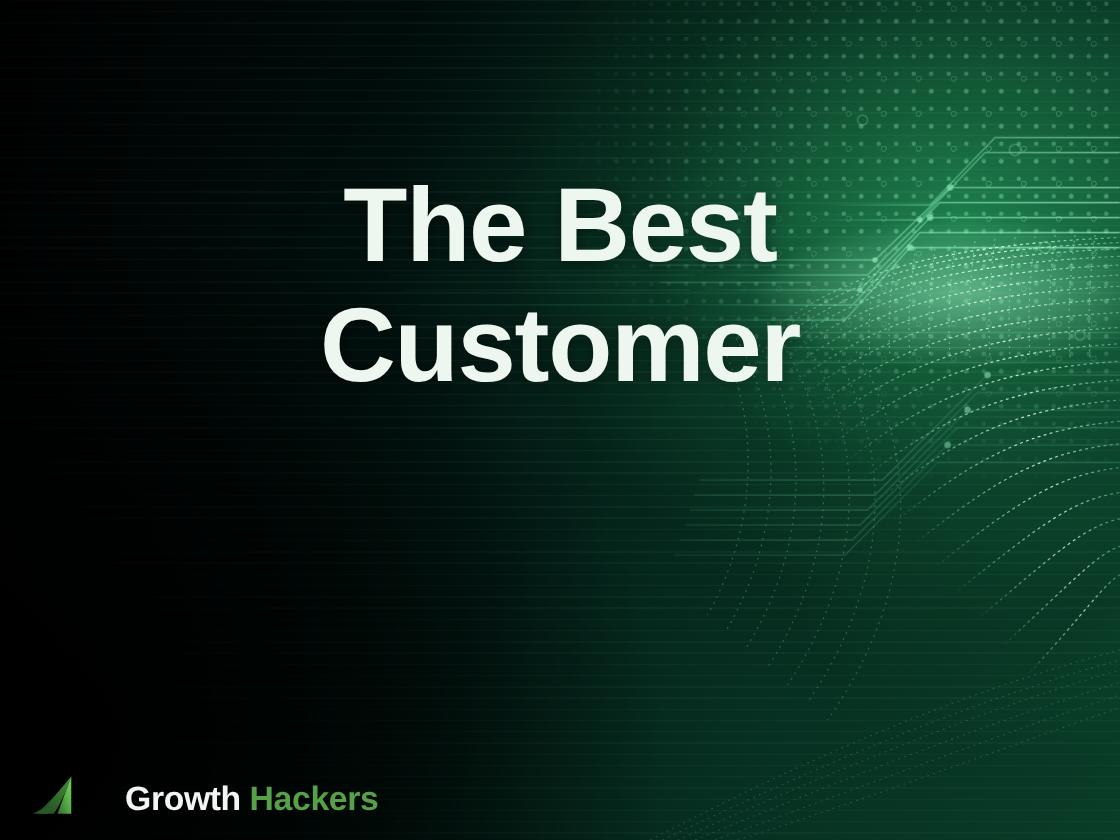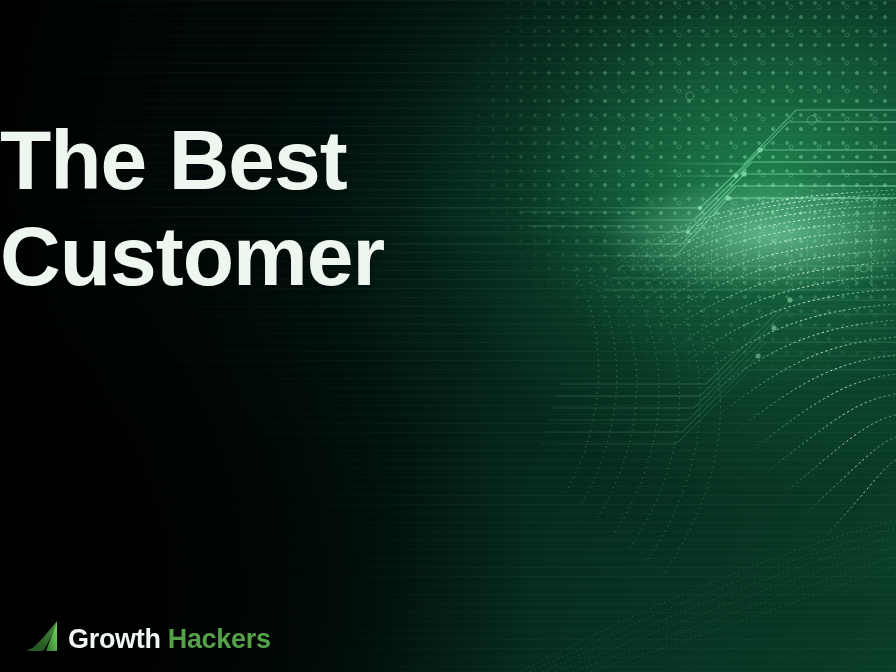--- a/index.html
+++ b/index.html
@@ -86,21 +86,22 @@
   }
 
   
   #bg-circuits, #bg-wave, #bg-arcs { position: absolute; inset: 0; }
 
   
   #title-block {
     position: absolute;
     left: 0;
     right: 0;
-    top: 112px;
+    top: 132px;
+    text-align: center;
     z-index: 8;
   }
   .title-line {
     display: block;
     font-family: "Liberation Sans", sans-serif;
     font-weight: bold;
     font-size: 84px;
     line-height: 96px;
     letter-spacing: -1px;
     color: #eef7ef;
@@ -119,21 +120,21 @@
   }
   #logo-mark { display: block; margin-right: 2px; }
   #logo-wordmark {
     font-family: "Liberation Sans", sans-serif;
     font-size: 27px;
     font-weight: bold;
     letter-spacing: -0.3px;
     line-height: 30px;
     white-space: nowrap;
   }
-  .logo-growth { color: #f2f6f2; }
+  .logo-growth { color: #f2f6f2; margin-left: 32px; }
   .logo-hackers { color: #55a049; margin-left: 7px; }
 </style>
 </head>
 <body>
 
 <div id="banner">
 
   <div class="bg-layer" id="bg-base"></div>
 
   <svg class="bg-layer" id="bg-circuits" width="896" height="672" viewBox="0 0 896 672">

